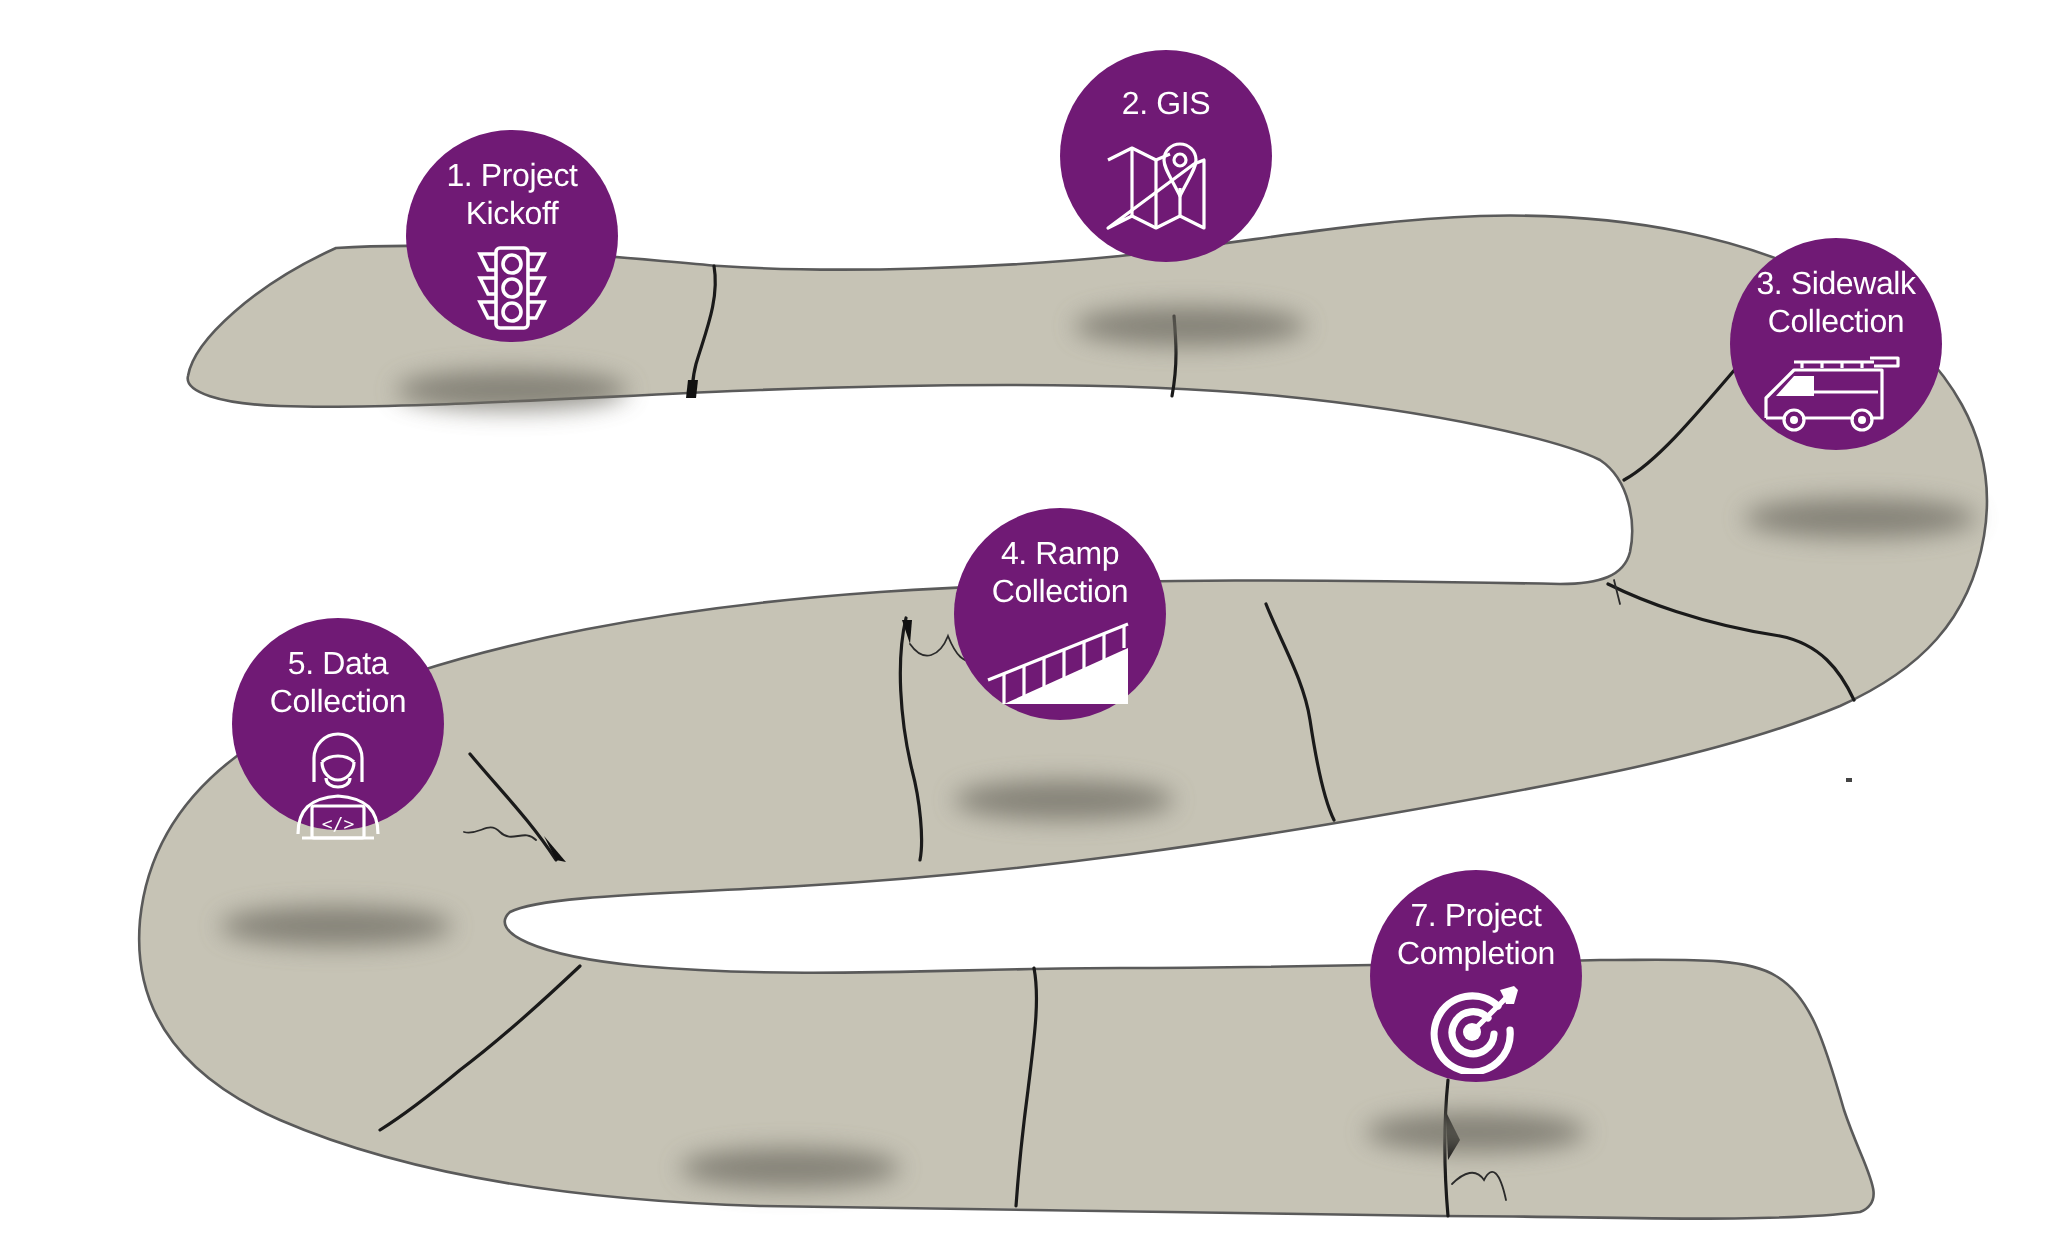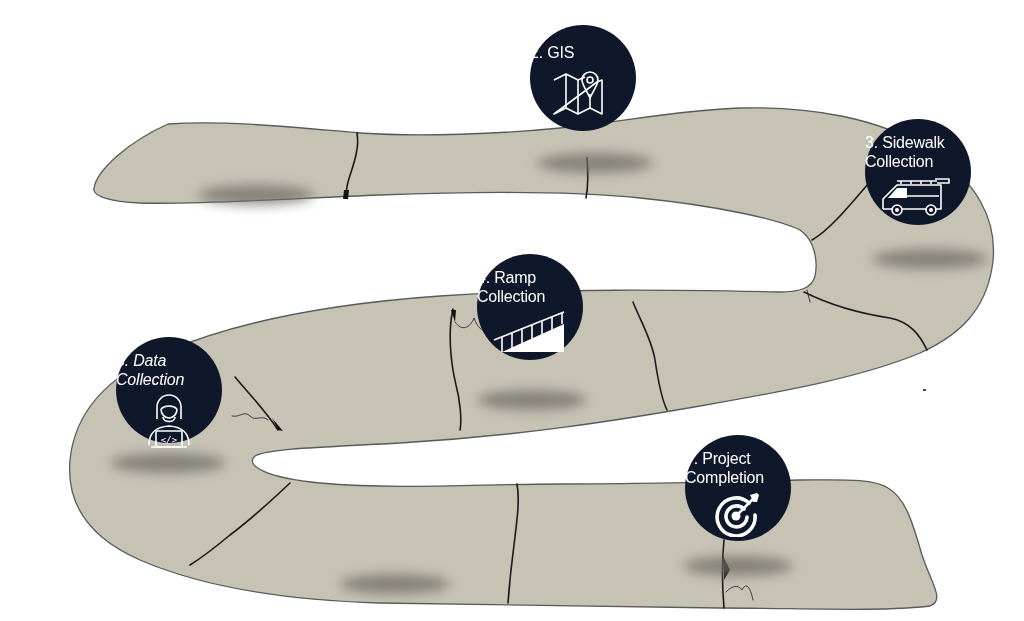--- a/index.html
+++ b/index.html
@@ -5,21 +5,21 @@
   html, body { margin: 0; padding: 0; background: #ffffff; }
   body { width: 1024px; height: 621px; overflow: hidden; position: relative;
          font-family: "Liberation Sans", "DejaVu Sans", sans-serif; }
   #stage { position: absolute; left: 0; top: 0; width: 1024px; height: 621px; }
   .road-fill { fill: #c6c3b5; stroke: #5a5a5a; stroke-width: 1.3; }
   .crack { fill: none; stroke: #1a1a1a; stroke-width: 1.6; stroke-linecap: round; }
   .crack-thin { fill: none; stroke: #2a2a2a; stroke-width: 0.9; stroke-linecap: round; }
   .crack-wedge { fill: #111; stroke: none; }
   .shadow { fill: #6f6d64; opacity: 0.75; filter: url(#blur); }
   .milestone { position: absolute; width: 106px; height: 106px; margin-left: -53px; margin-top: -53px;
-               border-radius: 50%; background: #0f172a; color: #ffffff; 
+               border-radius: 50%; background: #701a75; color: #ffffff; text-align: center;
                box-sizing: border-box; padding-top: 14px; cursor: pointer; }
   .milestone .label { display: block; font-size: 16px; line-height: 19px; letter-spacing: -0.2px; }
   .milestone .icon { display: block; margin: 4px auto 0 auto; }
   .stray-dot { position: absolute; left: 923px; top: 389px; width: 3px; height: 2px; background: #444; }
 </style>
 </head>
 <body>
 
 <div id="stage">
   <svg width="1024" height="621" viewBox="0 0 1024 621" style="position:absolute;left:0;top:0;">
@@ -81,20 +81,35 @@
 
     <ellipse class="shadow" cx="256" cy="195" rx="58" ry="10"></ellipse>
     <ellipse class="shadow" cx="595" cy="163" rx="58" ry="10"></ellipse>
     <ellipse class="shadow" cx="930" cy="259" rx="58" ry="10"></ellipse>
     <ellipse class="shadow" cx="532" cy="400" rx="55" ry="10"></ellipse>
     <ellipse class="shadow" cx="168" cy="463" rx="58" ry="10"></ellipse>
     <ellipse class="shadow" cx="395" cy="584" rx="55" ry="10"></ellipse>
     <ellipse class="shadow" cx="738" cy="566" rx="55" ry="10"></ellipse>
   </svg>
 
+  <div class="milestone" style="left:256px;top:118px;">
+    <span class="label">1. Project</span>
+    <span class="label">Kickoff</span>
+    <svg class="icon" width="46" height="46" viewBox="0 0 46 46">
+      <g fill="none" stroke="#fff" stroke-width="1.8">
+        <rect x="15" y="3" width="16" height="40" rx="2"></rect>
+        <circle cx="23" cy="11" r="4.5"></circle>
+          <circle cx="23" cy="23" r="4.5"></circle>
+          <circle cx="23" cy="35" r="4.5"></circle>
+        <path d="M15 6 H7 L11 14 H15 M31 6 H39 L35 14 H31"></path>
+        <path d="M15 18 H7 L11 26 H15 M31 18 H39 L35 26 H31"></path>
+        <path d="M15 30 H7 L11 38 H15 M31 30 H39 L35 38 H31"></path>
+      </g>
+    </svg>
+  </div>
 
   <div class="milestone" style="left:583px;top:78px;padding-top:18px;">
     <span class="label">2. GIS</span>
     <svg class="icon" width="62" height="50" viewBox="0 0 62 50" style="margin-top:6px;">
       <g fill="none" stroke="#fff" stroke-width="1.6" stroke-linejoin="round">
         <path d="M2 12 L14 6 L26 12 L33 9 M45 14 L50 12 V46 L38 40 L26 46 L14 40 L2 46 Z"></path>
         <path d="M14 6 V40 M26 12 V46 M38 26 V40"></path>
         <path d="M38 30 C 33 20, 30 16, 30 12 A 8 8 0 1 1 46 12 C 46 16, 43 20, 38 30 Z"></path>
         <circle cx="38" cy="12" r="3"></circle>
       </g>
@@ -126,21 +141,21 @@
     <span class="label">Collection</span>
     <svg class="icon" width="76" height="44" viewBox="0 0 76 44">
       <polygon points="10,42 72,42 72,14" fill="#fff"></polygon>
       <g fill="none" stroke="#fff" stroke-width="1.6">
         <path d="M2 30 L72 2"></path>
         <path d="M10 27 V42 M20 23 V38 M30 19 V34 M40 15 V30 M50 11 V26 M60 7 V22 M70 3 V14"></path>
       </g>
     </svg>
   </div>
 
-  <div class="milestone" style="left:169px;top:390px;font-style:italic;">
+  <div class="milestone" style="left:169px;top:362px;">
     <span class="label">5. Data</span>
     <span class="label">Collection</span>
     <svg class="icon" width="48" height="58" viewBox="0 0 48 58">
       <g fill="none" stroke="#fff" stroke-width="1.6" stroke-linejoin="round">
         <path d="M12 26 V14 A12 12 0 0 1 36 14 V26"></path>
         <path d="M16 16 A8 9 0 0 0 32 16 M16 16 C 20 12, 28 12, 32 16"></path>
         <path d="M18 24 C 18 30, 30 30, 30 24"></path>
         <path d="M4 52 C 4 40, 10 34, 24 33 C 38 34, 44 40, 44 52"></path>
         <rect x="11" y="38" width="26" height="16" rx="1"></rect>
         <path d="M6 54 H42"></path>

